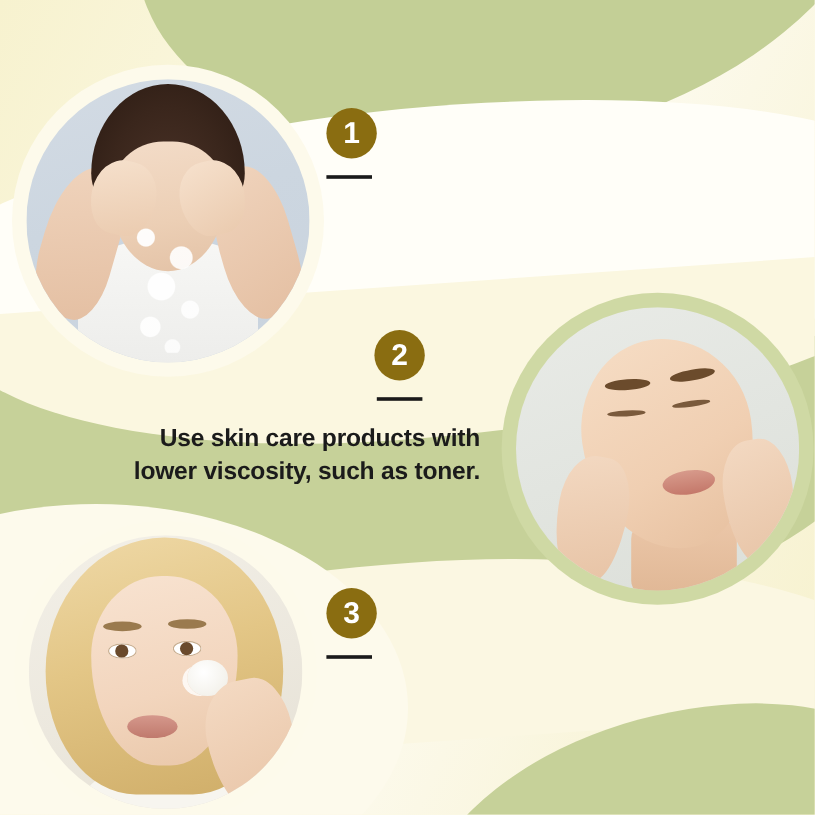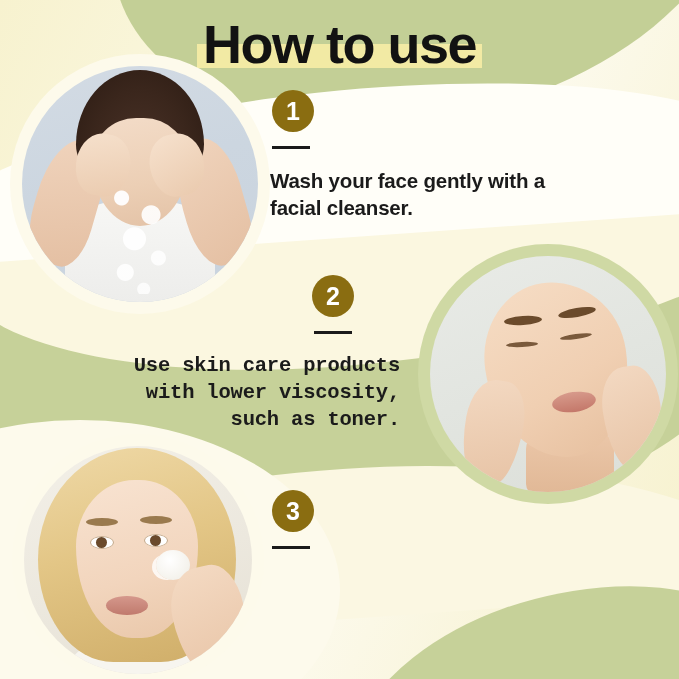--- a/index.html
+++ b/index.html
@@ -347,21 +347,21 @@
   
   .step-1 { left: 270px; top: 90px; width: 300px; }
   .step-1 .badge { margin-left: 2px; }
   .step-1 .rule { margin-left: 2px; }
   .step-1 .step-text { margin-top: 18px; }
 
   
   .step-2 { left: 100px; top: 275px; width: 300px; text-align: right; }
   .step-2 .badge { margin-left: auto; margin-right: 46px; }
   .step-2 .rule { margin-left: auto; margin-right: 48px; }
-  .step-2 .step-text { margin-top: 18px; font-family: Liberation Mono, monospace; }
+  .step-2 .step-text { margin-top: 18px; }
 
   
   .step-3 { left: 270px; top: 490px; width: 330px; }
   .step-3 .badge { margin-left: 2px; }
   .step-3 .rule { margin-left: 2px; }
   .step-3 .step-text { margin-top: 18px; }
 </style>
 </head>
 <body>
 
@@ -369,26 +369,20 @@
 
   <div class="bg-layer bg-base"></div>
   <div class="bg-layer bg-top-green"></div>
   <div class="bg-layer bg-white-sweep"></div>
   <div class="bg-layer bg-mid-green"></div>
   <div class="bg-layer bg-mid-green-cut-top"></div>
   <div class="bg-layer bg-mid-green-cut-bottom"></div>
   <div class="bg-layer bg-bottom-cream"></div>
   <div class="bg-layer bg-bottom-green"></div>
 
-  <div class="title-wrap">
-    <div class="title">
-      <span class="title-highlight"></span>
-      <span class="title-text">How to use</span>
-    </div>
-  </div>
 
   <div class="photo-ring photo-1-ring"></div>
   <div class="photo photo-1">
     <div class="p1-bg"></div>
     <div class="p1-torso"></div>
     <div class="p1-arm-l"></div>
     <div class="p1-arm-r"></div>
     <div class="p1-hair"></div>
     <div class="p1-face"></div>
     <div class="p1-hand-l"></div>
@@ -424,21 +418,20 @@
     <div class="p3-pupil-l"></div>
     <div class="p3-pupil-r"></div>
     <div class="p3-lips"></div>
     <div class="p3-cream"></div>
     <div class="p3-hand"></div>
   </div>
 
   <div class="step step-1">
     <div class="badge">1</div>
     <div class="rule"></div>
-    <div class="step-text">Wash your face gently with a facial cleanser.</div>
   </div>
 
   <div class="step step-2">
     <div class="badge">2</div>
     <div class="rule"></div>
     <div class="step-text">Use skin care products with lower viscosity, such as toner.</div>
   </div>
 
   <div class="step step-3">
     <div class="badge">3</div>

